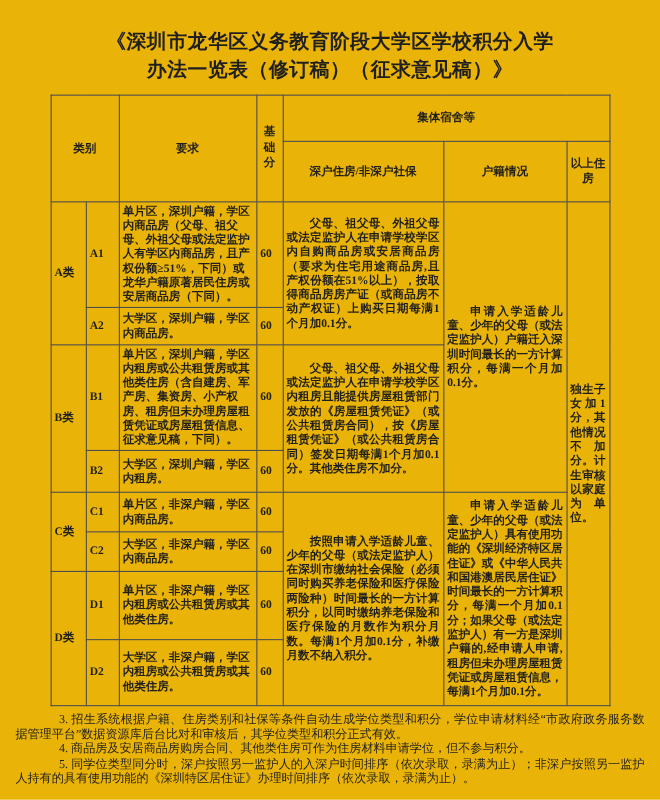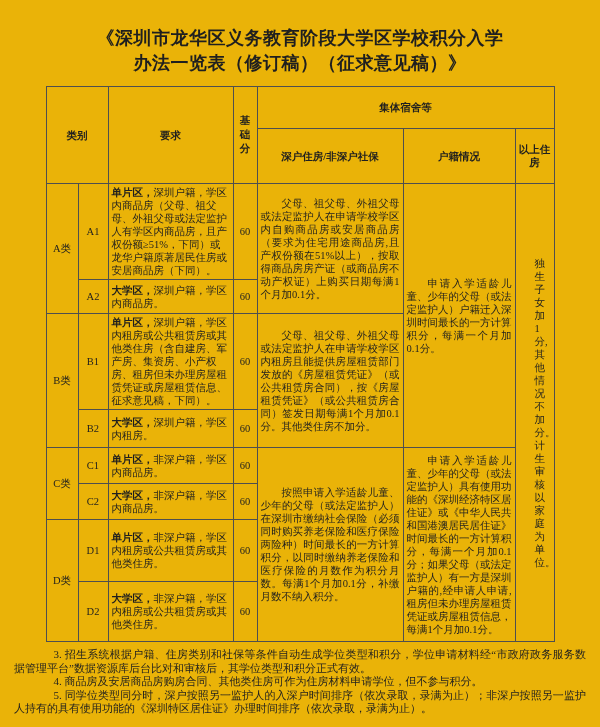--- a/index.html
+++ b/index.html
@@ -33,42 +33,43 @@
     border-collapse: collapse;
     table-layout: fixed;
   }
   .points-table th, .points-table td {
     border: 1px solid #4f4f4f;
     font-size: 10.5px;
     line-height: 13px;
     padding: 2px 3px;
     vertical-align: middle;
     box-sizing: border-box;
+    font-weight: bold;
   }
   .points-table th {
     font-weight: 700;
     text-align: center;
     padding: 14px 1px;
   }
   .col-cat    { width: 32px; }
   .col-code   { width: 30px; }
   .col-req    { width: 125px; }
   .col-base   { width: 24px; }
   .col-house  { width: 146px; }
   .col-hukou  { width: 112px; }
   .col-family { width: 39px; }
 
-  .cell-center { text-align: center; margin-left: 18px; }
+  .cell-center { text-align: left; margin-left: 18px; }
   .cell-req { text-align: left; }
   .cell-req p { margin: 0; }
   .cell-req b { letter-spacing: 0; }
   .cell-bonus { text-align: justify; }
   .cell-bonus p { margin: 0; text-indent: 2em; }
   .cell-family { text-align: justify; padding: 2px 6px; }
-  .cell-family p { margin: 16px; word-break: break-all; }
+  .cell-family p { margin: 0; word-break: break-all; }
   .vert-wrap { display: inline-block; width: 1.05em; word-break: break-all; line-height: 14px; }
 
   tr.hr1 { height: 27px; }
   tr.hr2 { height: 27px; }
   tr.r-a1 { height: 93px; }
   tr.r-a2 { height: 34px; }
   tr.r-b1 { height: 91px; }
   tr.r-b2 { height: 38px; }
   tr.r-c1 { height: 36px; }
   tr.r-c2 { height: 36px; }

